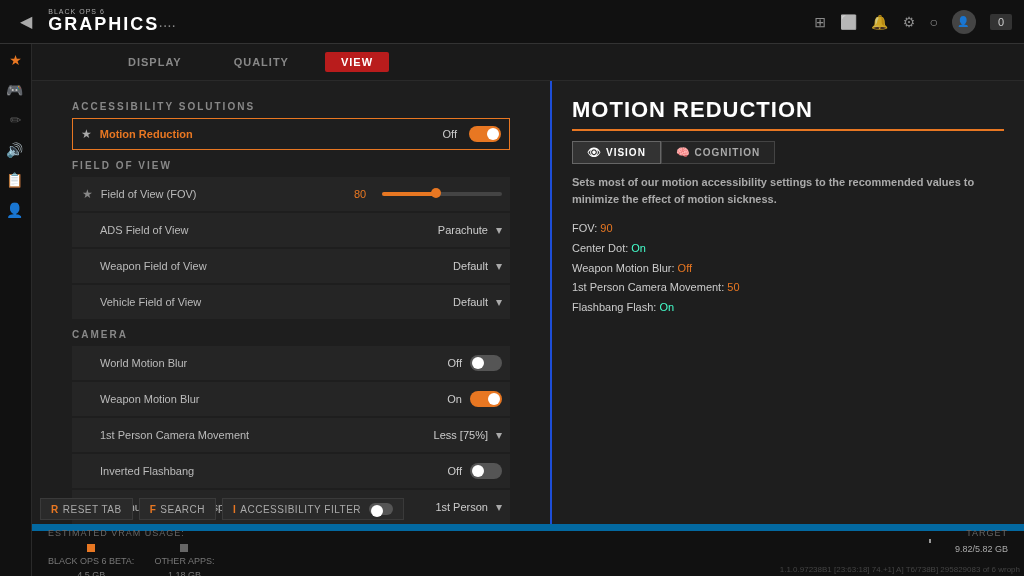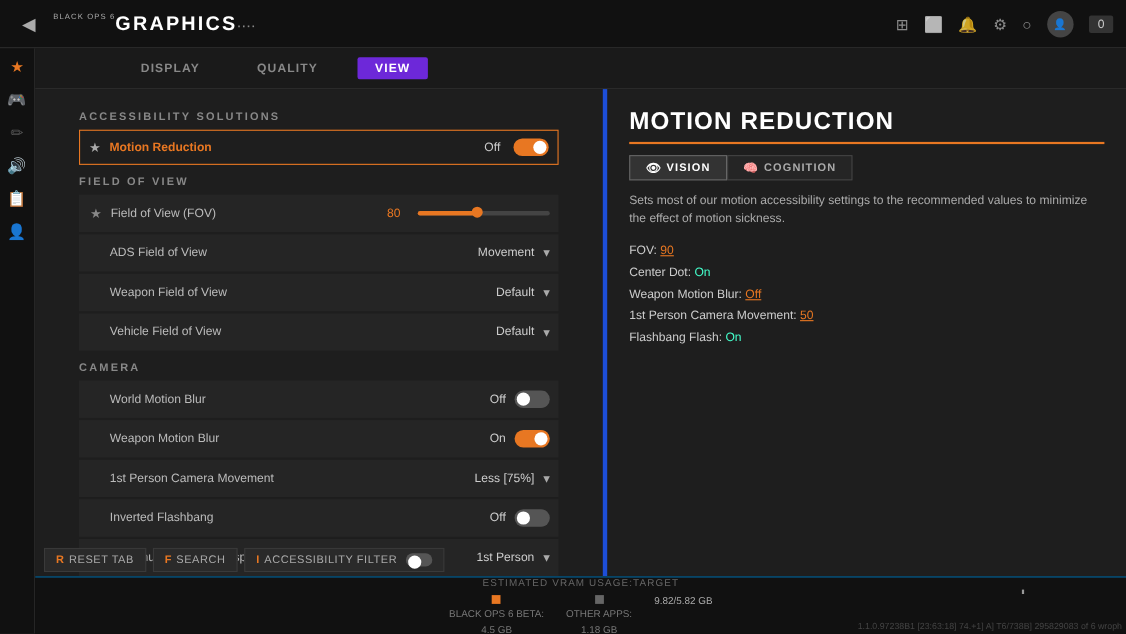--- a/index.html
+++ b/index.html
@@ -30,21 +30,21 @@
       gap: 8px;
     }
     .back-btn {
       color: #aaa;
       font-size: 16px;
       cursor: pointer;
       padding: 4px 8px;
     }
     .logo-area {
       display: flex;
-      flex-direction: row;
+      flex-direction: column;
       line-height: 1.1;
     }
     .logo-small {
       font-size: 7px;
       color: #aaa;
       letter-spacing: 1px;
     }
     .logo-big {
       font-size: 18px;
       font-weight: 900;
@@ -139,36 +139,36 @@
       padding: 4px 16px;
       font-size: 11px;
       font-weight: 700;
       letter-spacing: 1px;
       text-transform: uppercase;
       color: #888;
       cursor: pointer;
       border-radius: 2px;
     }
     .tab.active {
-      background: #6d28d9;
+      background: #b91c1c;
       color: #fff;
     }
 
     
     .settings-wrapper {
       display: flex;
       flex: 1;
       overflow: hidden;
     }
 
     .settings-left {
       width: 520px;
       padding: 10px 40px;
       overflow-y: auto;
-      border-right: 4px solid #1d4ed8;
+      border-right: 2px solid #1d4ed8;
     }
     .settings-left::-webkit-scrollbar { width: 4px; }
     .settings-left::-webkit-scrollbar-track { background: #111; }
     .settings-left::-webkit-scrollbar-thumb { background: #444; }
 
     .section-header {
       font-size: 10px;
       font-weight: 700;
       letter-spacing: 2px;
       color: #888;
@@ -332,51 +332,50 @@
       border-color: #666;
     }
     .detail-tab-icon {
       font-size: 11px;
     }
     .detail-description {
       font-size: 11px;
       color: #aaa;
       line-height: 1.5;
       margin-bottom: 12px;
+      font-weight: bold;
     }
     .detail-values {
       font-size: 11px;
       line-height: 1.8;
       color: #ccc;
     }
     .detail-values .val-label {
       color: #ccc;
     }
     .detail-values .val-orange {
       color: #e87722;
-      text-decoration: underline;
     }
     .detail-values .val-green {
       color: #4fc;
     }
 
     
     .bottom-bar {
       position: absolute;
       bottom: 0;
       left: 32px;
       right: 0;
       height: 52px;
       background: #111;
-      border-top: 1px solid #0369a1;
+      border-top: 7px solid #0369a1;
       display: flex;
       flex-direction: column;
       justify-content: center;
       padding: 4px 16px;
-      align-items: center;
     }
     .vram-label-row {
       display: flex;
       justify-content: space-between;
       font-size: 9px;
       color: #666;
       letter-spacing: 1px;
       margin-bottom: 3px;
     }
     .vram-bar-outer {
@@ -519,21 +518,21 @@
           <span class="row-label">Field of View (FOV)</span>
           <span class="fov-value">80</span>
           <div class="slider-bar">
             <div class="slider-fill"></div>
             <div class="slider-thumb"></div>
           </div>
         </div>
 
         <div class="setting-row">
           <span class="row-label" style="margin-left:18px">ADS Field of View</span>
-          <span class="dropdown-value">Movement</span>
+          <span class="dropdown-value">Parachute</span>
           <span class="chevron">▾</span>
         </div>
 
         <div class="setting-row">
           <span class="row-label" style="margin-left:18px">Weapon Field of View</span>
           <span class="dropdown-value">Default</span>
           <span class="chevron">▾</span>
         </div>
 
         <div class="setting-row">

